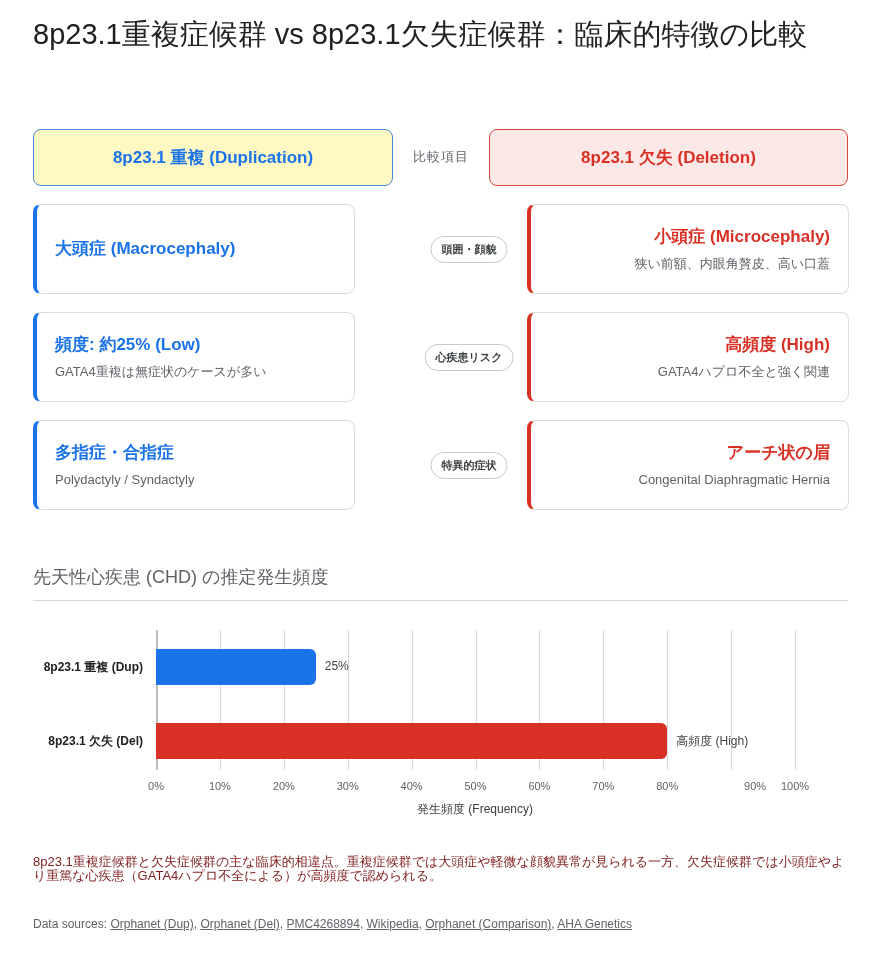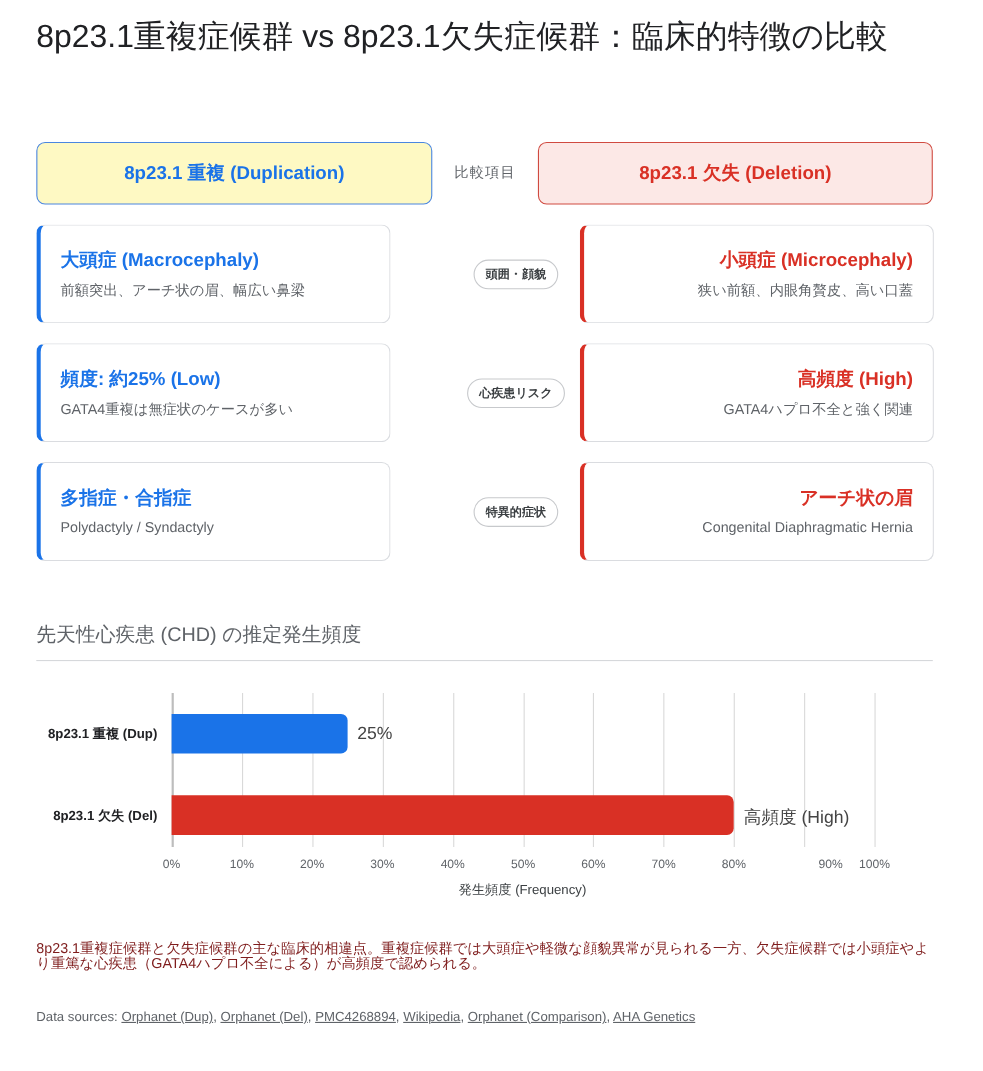--- a/index.html
+++ b/index.html
@@ -23,21 +23,21 @@
 
   .pill { position: absolute; height: 27px; border: 1px solid #c7c9cc; border-radius: 14px; background: #fff; font-size: 11px; font-weight: 700; color: #3c4043; display: flex; align-items: center; justify-content: center; padding: 0 10px; transform: translateX(-50%); left: 441px; white-space: nowrap; margin-left: 28px; }
 
   .chart-title { position: absolute; left: 33px; top: 565px; font-size: 18px; color: #5f6368; }
   .divider { position: absolute; left: 33px; top: 600px; width: 815px; height: 1px; background: #d6d8db; }
 
   .plot { position: absolute; left: 156px; top: 630px; width: 639px; height: 140px; }
   .grid { position: absolute; top: 0; bottom: 0; width: 1px; background: #d9d9d9; }
   .grid.zero { background: #bdbdbd; width: 2px; }
   .bar { position: absolute; left: 0; height: 36px; border-radius: 0 6px 6px 0; }
-  .bar-label { position: absolute; font-size: 16px; color: #444; white-space: nowrap; }
+  .bar-label { position: absolute; font-size: 12px; color: #444; white-space: nowrap; }
   .cat-label { position: absolute; right: 752px; font-size: 12px; font-weight: 700; color: #202124; white-space: nowrap; text-align: right; }
   .tick { position: absolute; top: 780px; font-size: 11px; color: #5f6368; transform: translateX(-50%); white-space: nowrap; }
   .x-title { position: absolute; top: 801px; left: 475px; transform: translateX(-50%); font-size: 12px; color: #3c4043; white-space: nowrap; }
 
   .caption { position: absolute; left: 33px; top: 855px; width: 820px; font-size: 13px; line-height: 14px; color: #7f1d1d; }
   .sources { position: absolute; left: 33px; top: 917px; font-size: 12px; color: #5f6368; }
   .sources a { color: #5f6368; text-decoration: underline; }
 </style>
 </head>
 <body>
@@ -47,21 +47,20 @@
 <div class="hdr-box hdr-dup">
   <span>8p23.1 重複 (Duplication)</span>
 </div>
 <div class="hdr-mid">比較項目</div>
 <div class="hdr-box hdr-del">
   <span>8p23.1 欠失 (Deletion)</span>
 </div>
 
 <div class="card left" style="top:204px">
   <div class="head">大頭症 (Macrocephaly)</div>
-  <div class="sub">前額突出、アーチ状の眉、幅広い鼻梁</div>
 </div>
 <div class="pill" style="top:236px">頭囲・顔貌</div>
 <div class="card right" style="top:204px">
   <div class="head">小頭症 (Microcephaly)</div>
   <div class="sub">狭い前額、内眼角贅皮、高い口蓋</div>
 </div>
 
 <div class="card left" style="top:312px">
   <div class="head">頻度: 約25% (Low)</div>
   <div class="sub">GATA4重複は無症状のケースが多い</div>

